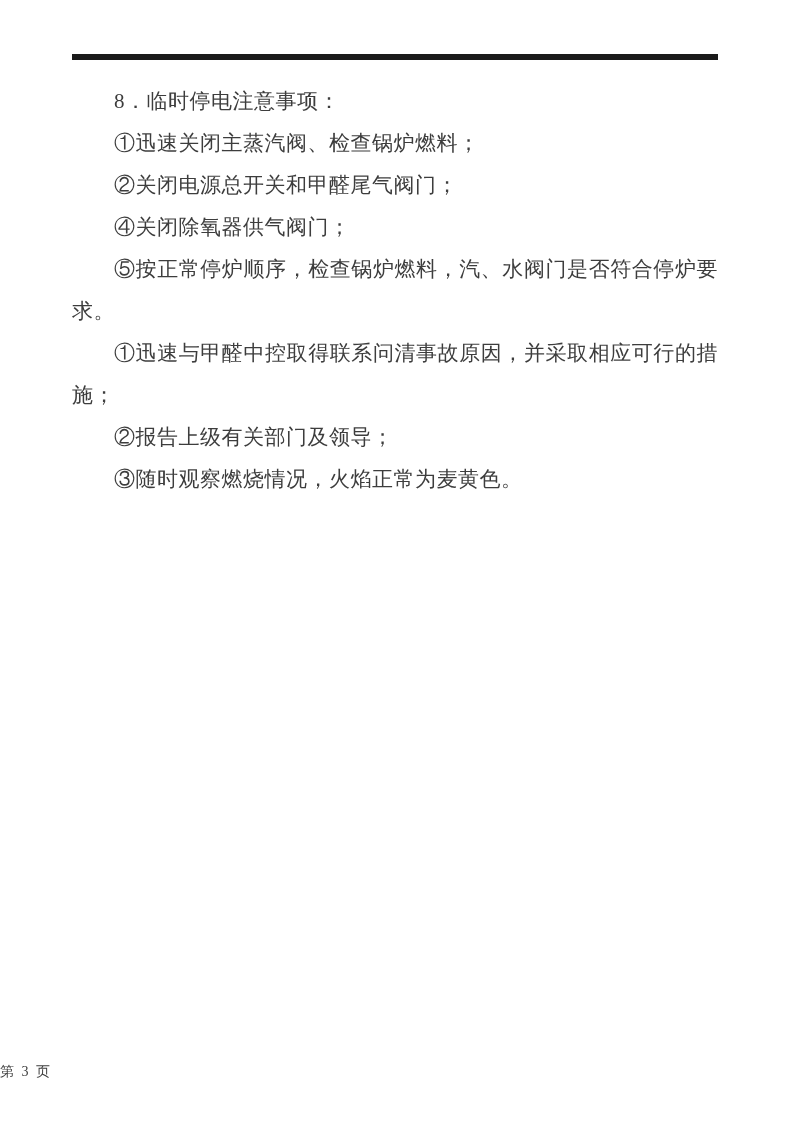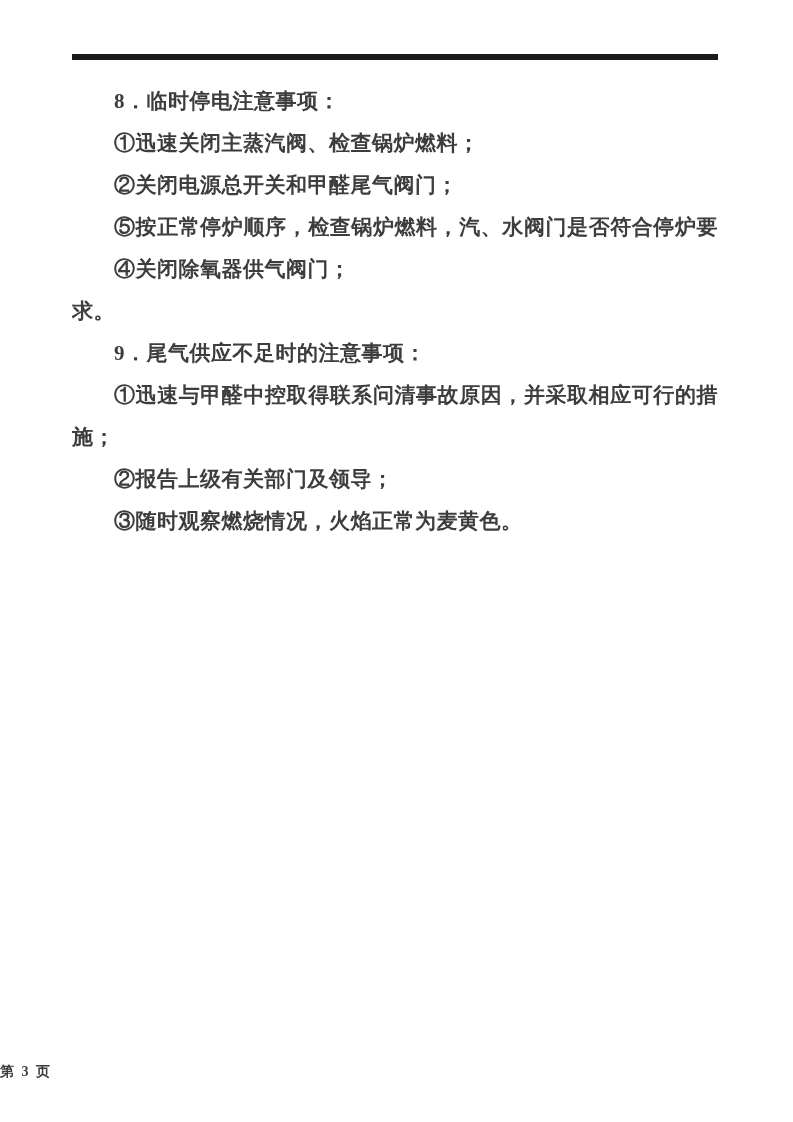--- a/index.html
+++ b/index.html
@@ -9,21 +9,20 @@
   }
   * { box-sizing: border-box; }
   html, body { margin: 0; padding: 0; background: #ffffff; }
   .page {
     position: relative;
     width: 793px;
     height: 1122px;
     background: var(--background);
     font-family: "Liberation Serif", "DejaVu Serif", serif;
     overflow: hidden;
-    font-weight: bold;
   }
   .header-rule {
     position: absolute;
     left: 72px;
     top: 54px;
     width: 646px;
     height: 3px;
     border-top: 4px solid var(--rule);
     border-bottom: 2px solid var(--rule);
   }
@@ -64,24 +63,23 @@
 <body>
 
 <div class="page">
 
   <div class="header-rule"></div>
 
   <div class="doc-body">
     <p class="line indent">8．临时停电注意事项：</p>
     <p class="line indent">①迅速关闭主蒸汽阀、检查锅炉燃料；</p>
     <p class="line indent">②关闭电源总开关和甲醛尾气阀门；</p>
+    <p class="line indent">④关闭除氧器供气阀门；</p>
     <p class="line indent full">⑤按正常停炉顺序，检查锅炉燃料，汽、水阀门是否符合停炉要</p>
-    <p class="line indent">④关闭除氧器供气阀门；</p>
     <p class="line">求。</p>
-    <p class="line indent">9．尾气供应不足时的注意事项：</p>
     <p class="line indent full">①迅速与甲醛中控取得联系问清事故原因，并采取相应可行的措</p>
     <p class="line">施；</p>
     <p class="line indent">②报告上级有关部门及领导；</p>
     <p class="line indent">③随时观察燃烧情况，火焰正常为麦黄色。</p>
   </div>
 
   <div class="footer">
     <span>第 3 页</span>
   </div>
 

